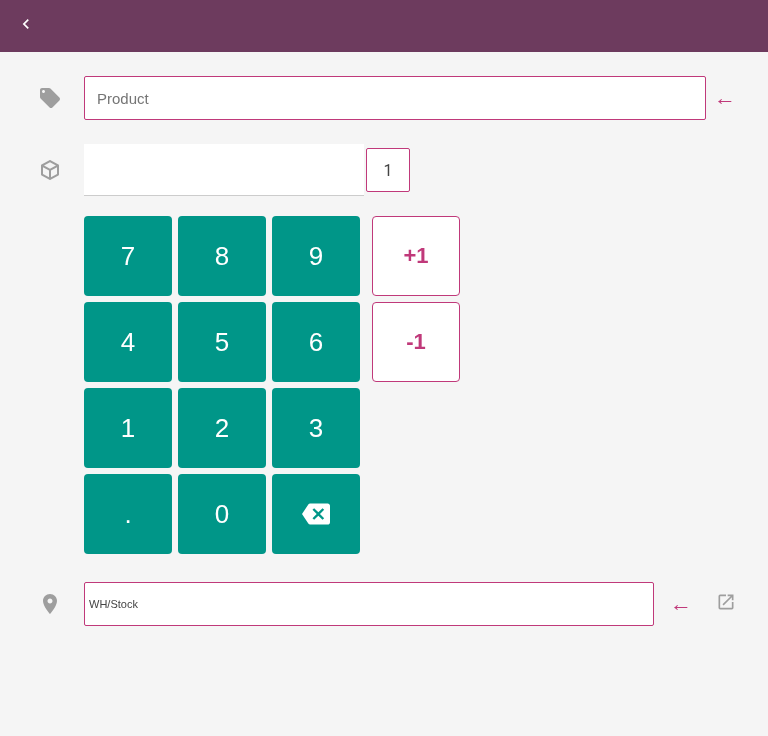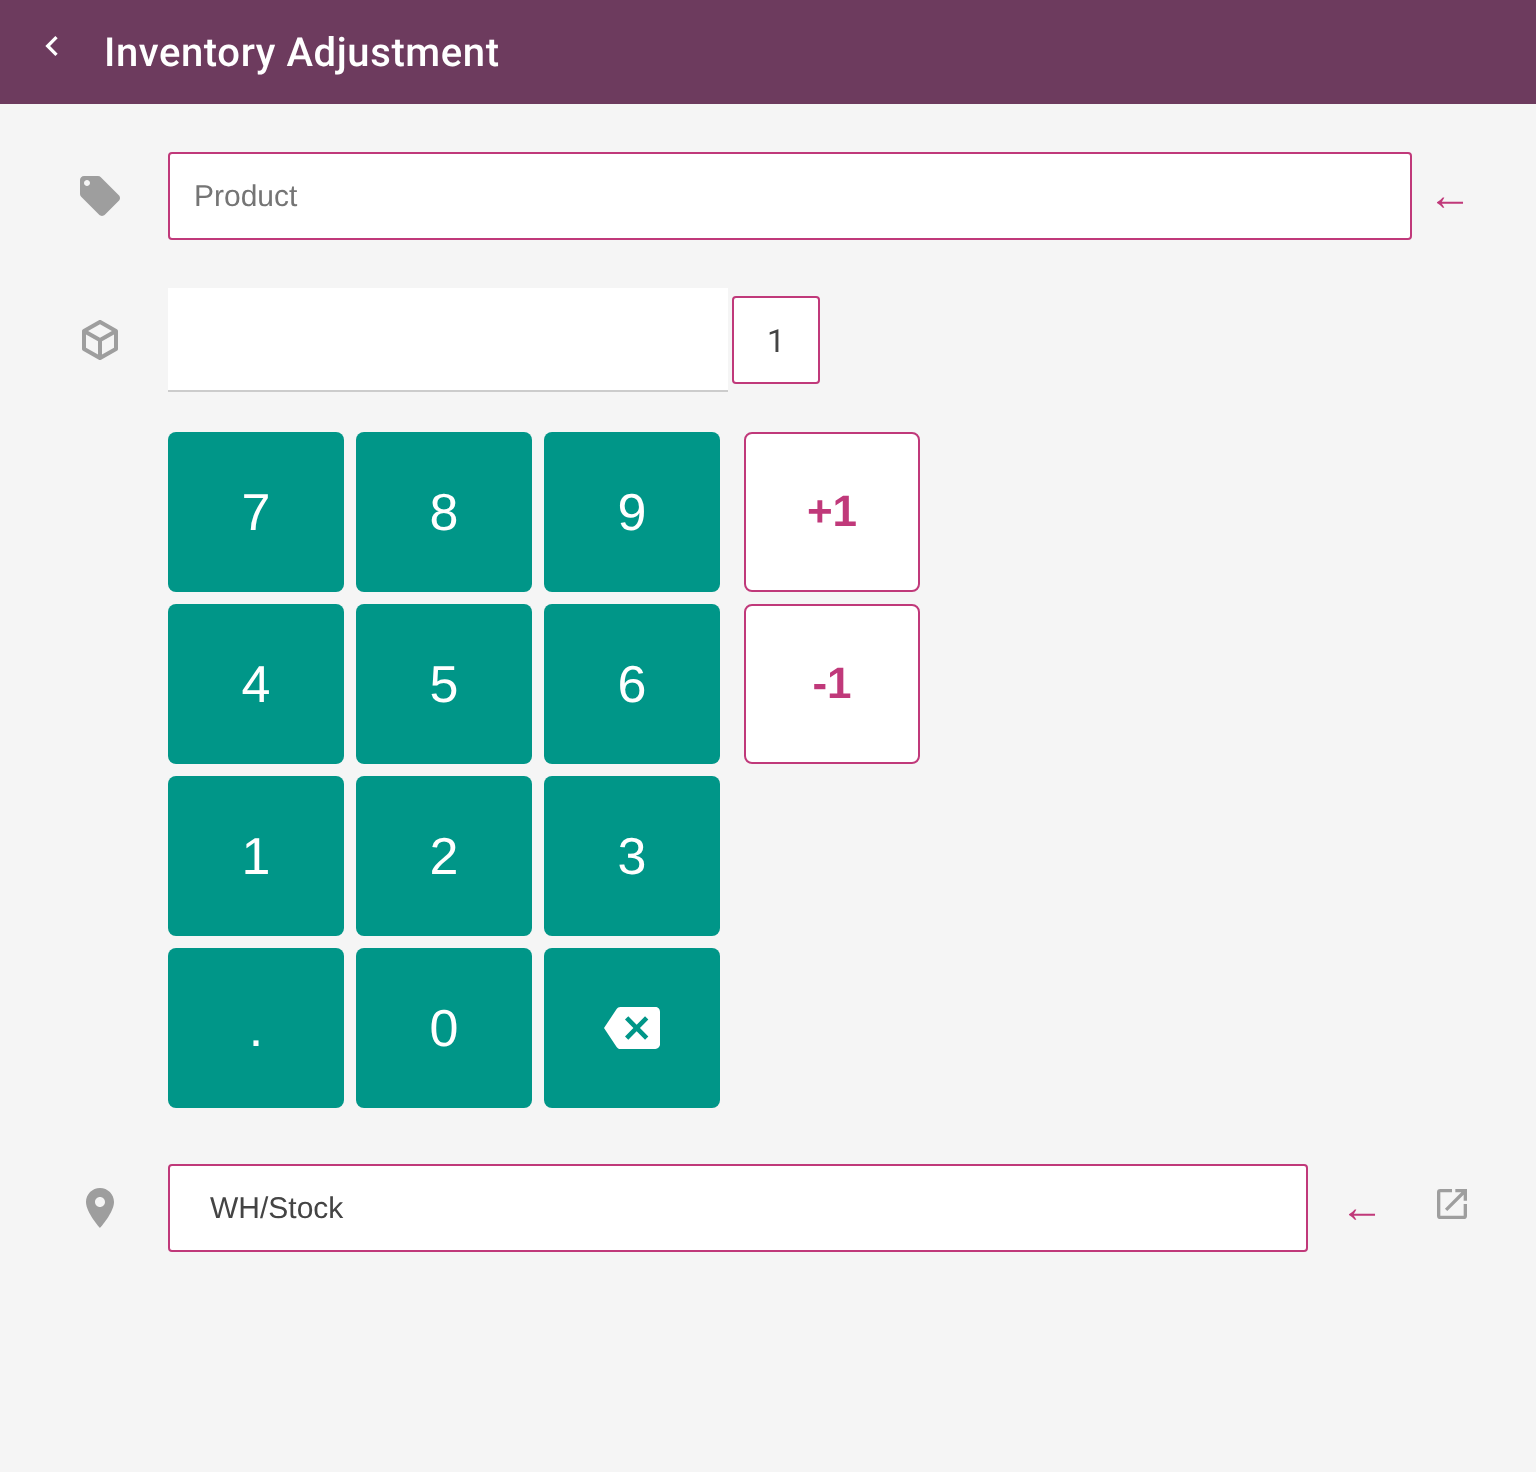--- a/index.html
+++ b/index.html
@@ -159,22 +159,22 @@
       margin-top: 28px;
       gap: 16px;
     }
 
     .location-input {
       width: 100%;
       height: 44px;
       border: 1.5px solid #c0397a;
       border-radius: 2px;
       background: #fff;
-      padding: 0 20px;
-      font-size: 15px;
+      padding: 0 4px;
+      font-size: 11px;
       color: #444;
       outline: none;
     }
 
     .product-input-wrap {
       flex: 1;
       position: relative;
       display: flex;
       align-items: center;
     }
@@ -206,21 +206,20 @@
   </style>
 </head>
 <body>
 
 <div class="header">
   <span class="header-back-icon">
     <svg width="20" height="20" viewBox="0 0 24 24" fill="white">
       <path d="M15.41 7.41L14 6l-6 6 6 6 1.41-1.41L10.83 12z"></path>
     </svg>
   </span>
-  <span class="header-title">Inventory Adjustment</span>
 </div>
 
 <div class="main">
 
   <div class="field-row">
     <div class="field-icon">
       <svg width="24" height="24" viewBox="0 0 24 24" fill="#9e9e9e">
         <path d="M21.41 11.58l-9-9C12.05 2.22 11.55 2 11 2H4c-1.1 0-2 .9-2 2v7c0 .55.22 1.05.59 1.42l9 9c.36.36.86.58 1.41.58.55 0 1.05-.22 1.41-.59l7-7c.37-.36.59-.86.59-1.41 0-.55-.23-1.06-.59-1.42zM5.5 7C4.67 7 4 6.33 4 5.5S4.67 4 5.5 4 7 4.67 7 5.5 6.33 7 5.5 7z"></path>
       </svg>
     </div>

